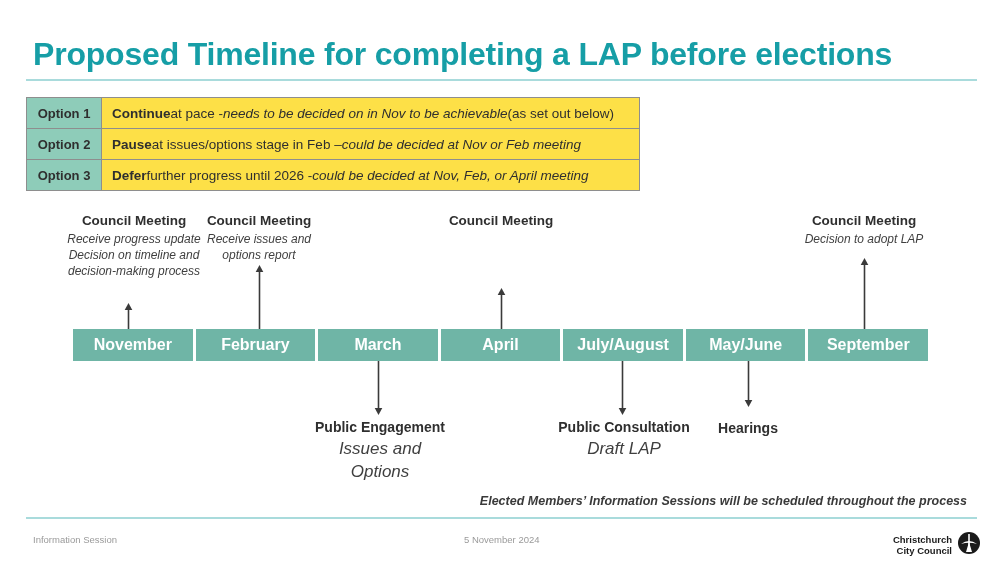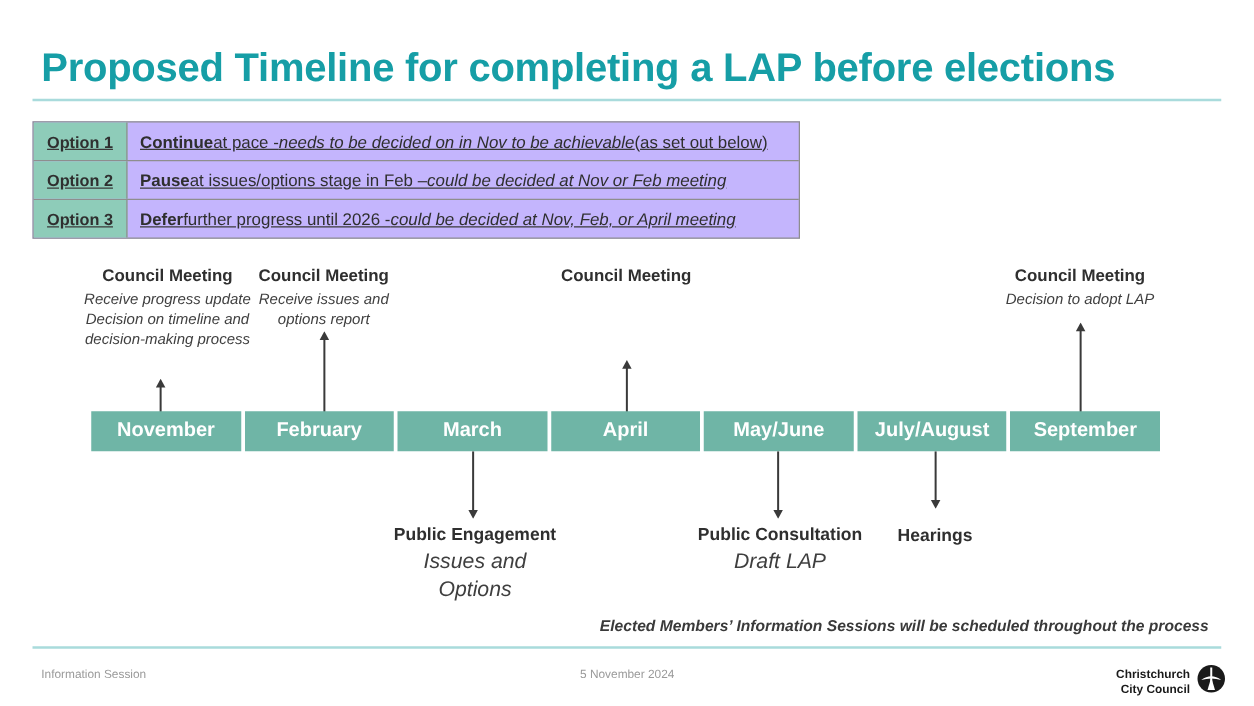--- a/index.html
+++ b/index.html
@@ -37,22 +37,21 @@
   }
 
   
   #options-table {
     position: absolute;
     left: 26px;
     top: 97px;
     width: 612px;
     border: 1px solid #8e8e8e;
     border-collapse: collapse;
-    background: #c4b5fd;
-    text-decoration: underline;
+    background: #fde047;
   }
   .option-row {
     display: flex;
     align-items: stretch;
     border-bottom: 1px solid #8e8e8e;
     min-height: 30px;
   }
   .option-row:last-child { border-bottom: none; }
   .option-label {
     width: 74px;
@@ -264,22 +263,22 @@
     <line x1="4.5" y1="72" x2="4.5" y2="5" stroke="#3a3a3a" stroke-width="1.6"></line>
     <polygon points="4.5,0 0.7,7 8.3,7" fill="#3a3a3a"></polygon>
   </svg>
 </div>
 
 <div id="timeline-bar">
   <div class="timeline-segment">November</div>
   <div class="timeline-segment">February</div>
   <div class="timeline-segment">March</div>
   <div class="timeline-segment">April</div>
+  <div class="timeline-segment">July/August</div>
   <div class="timeline-segment">May/June</div>
-  <div class="timeline-segment">July/August</div>
   <div class="timeline-segment">September</div>
 </div>
 
 <div class="arrow" style="left:374px; top:361px;">
   <svg width="9" height="54" viewBox="0 0 9 54">
     <line x1="4.5" y1="0" x2="4.5" y2="49" stroke="#3a3a3a" stroke-width="1.6"></line>
     <polygon points="4.5,54 0.7,47 8.3,47" fill="#3a3a3a"></polygon>
   </svg>
 </div>
 

